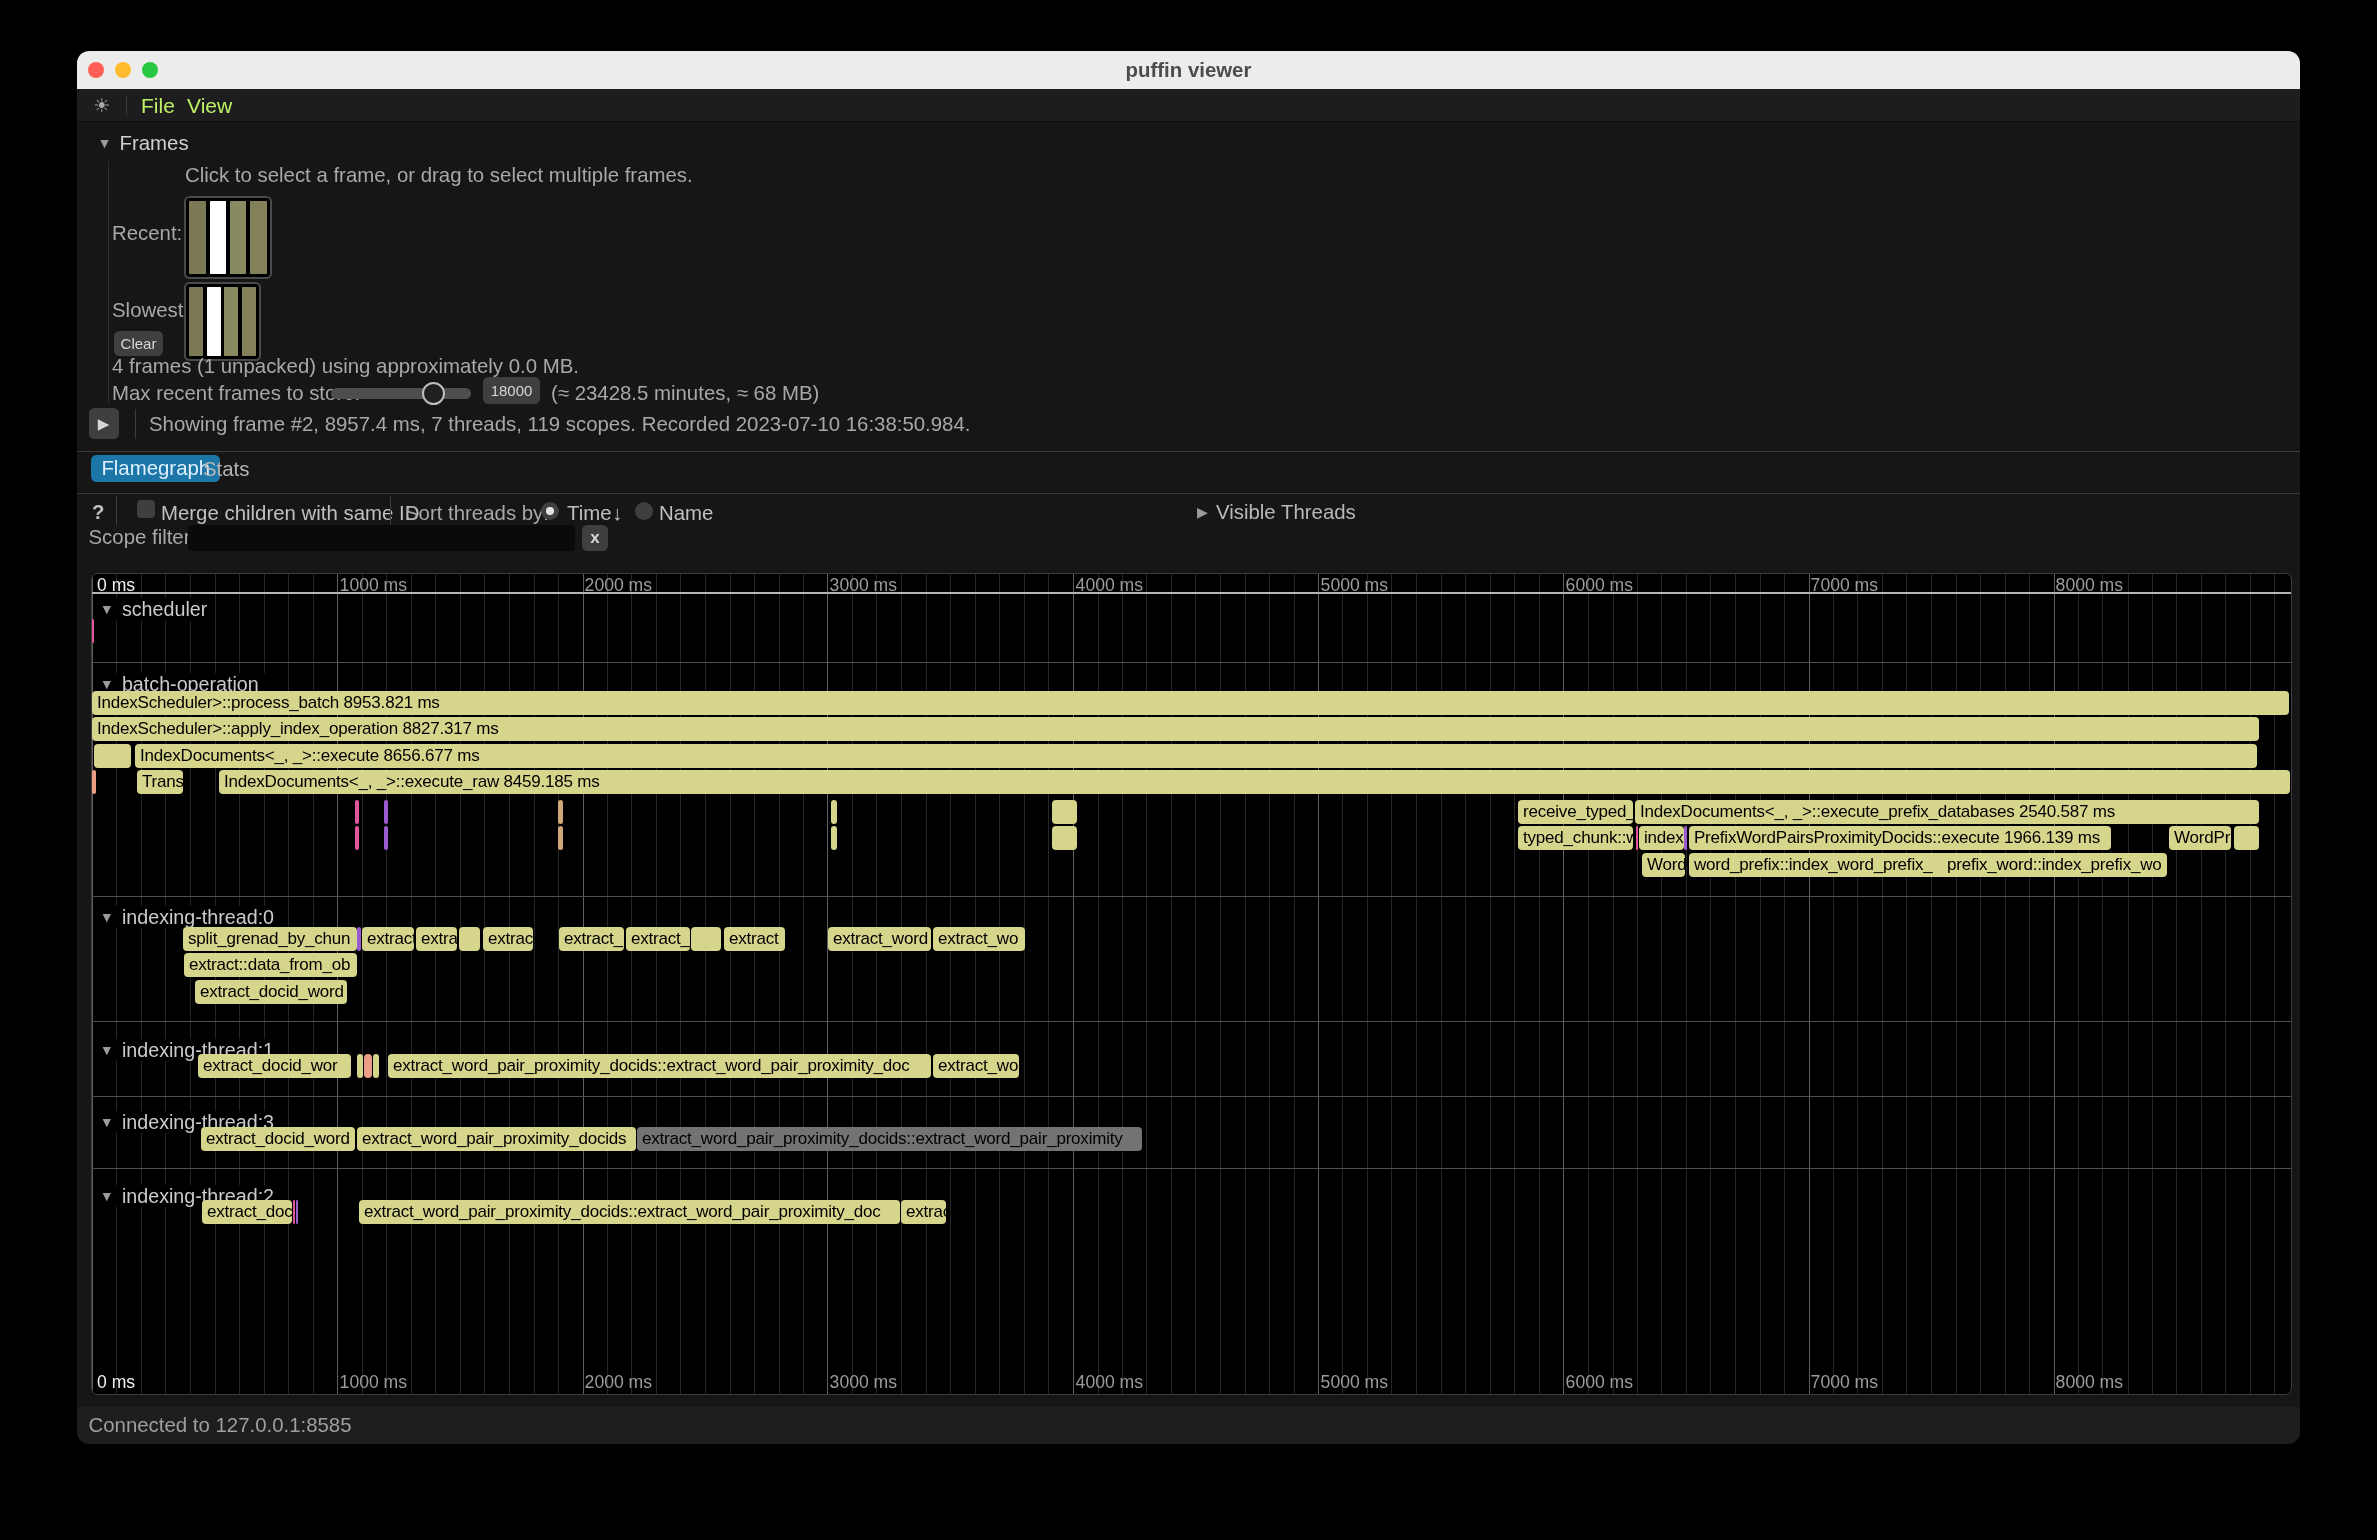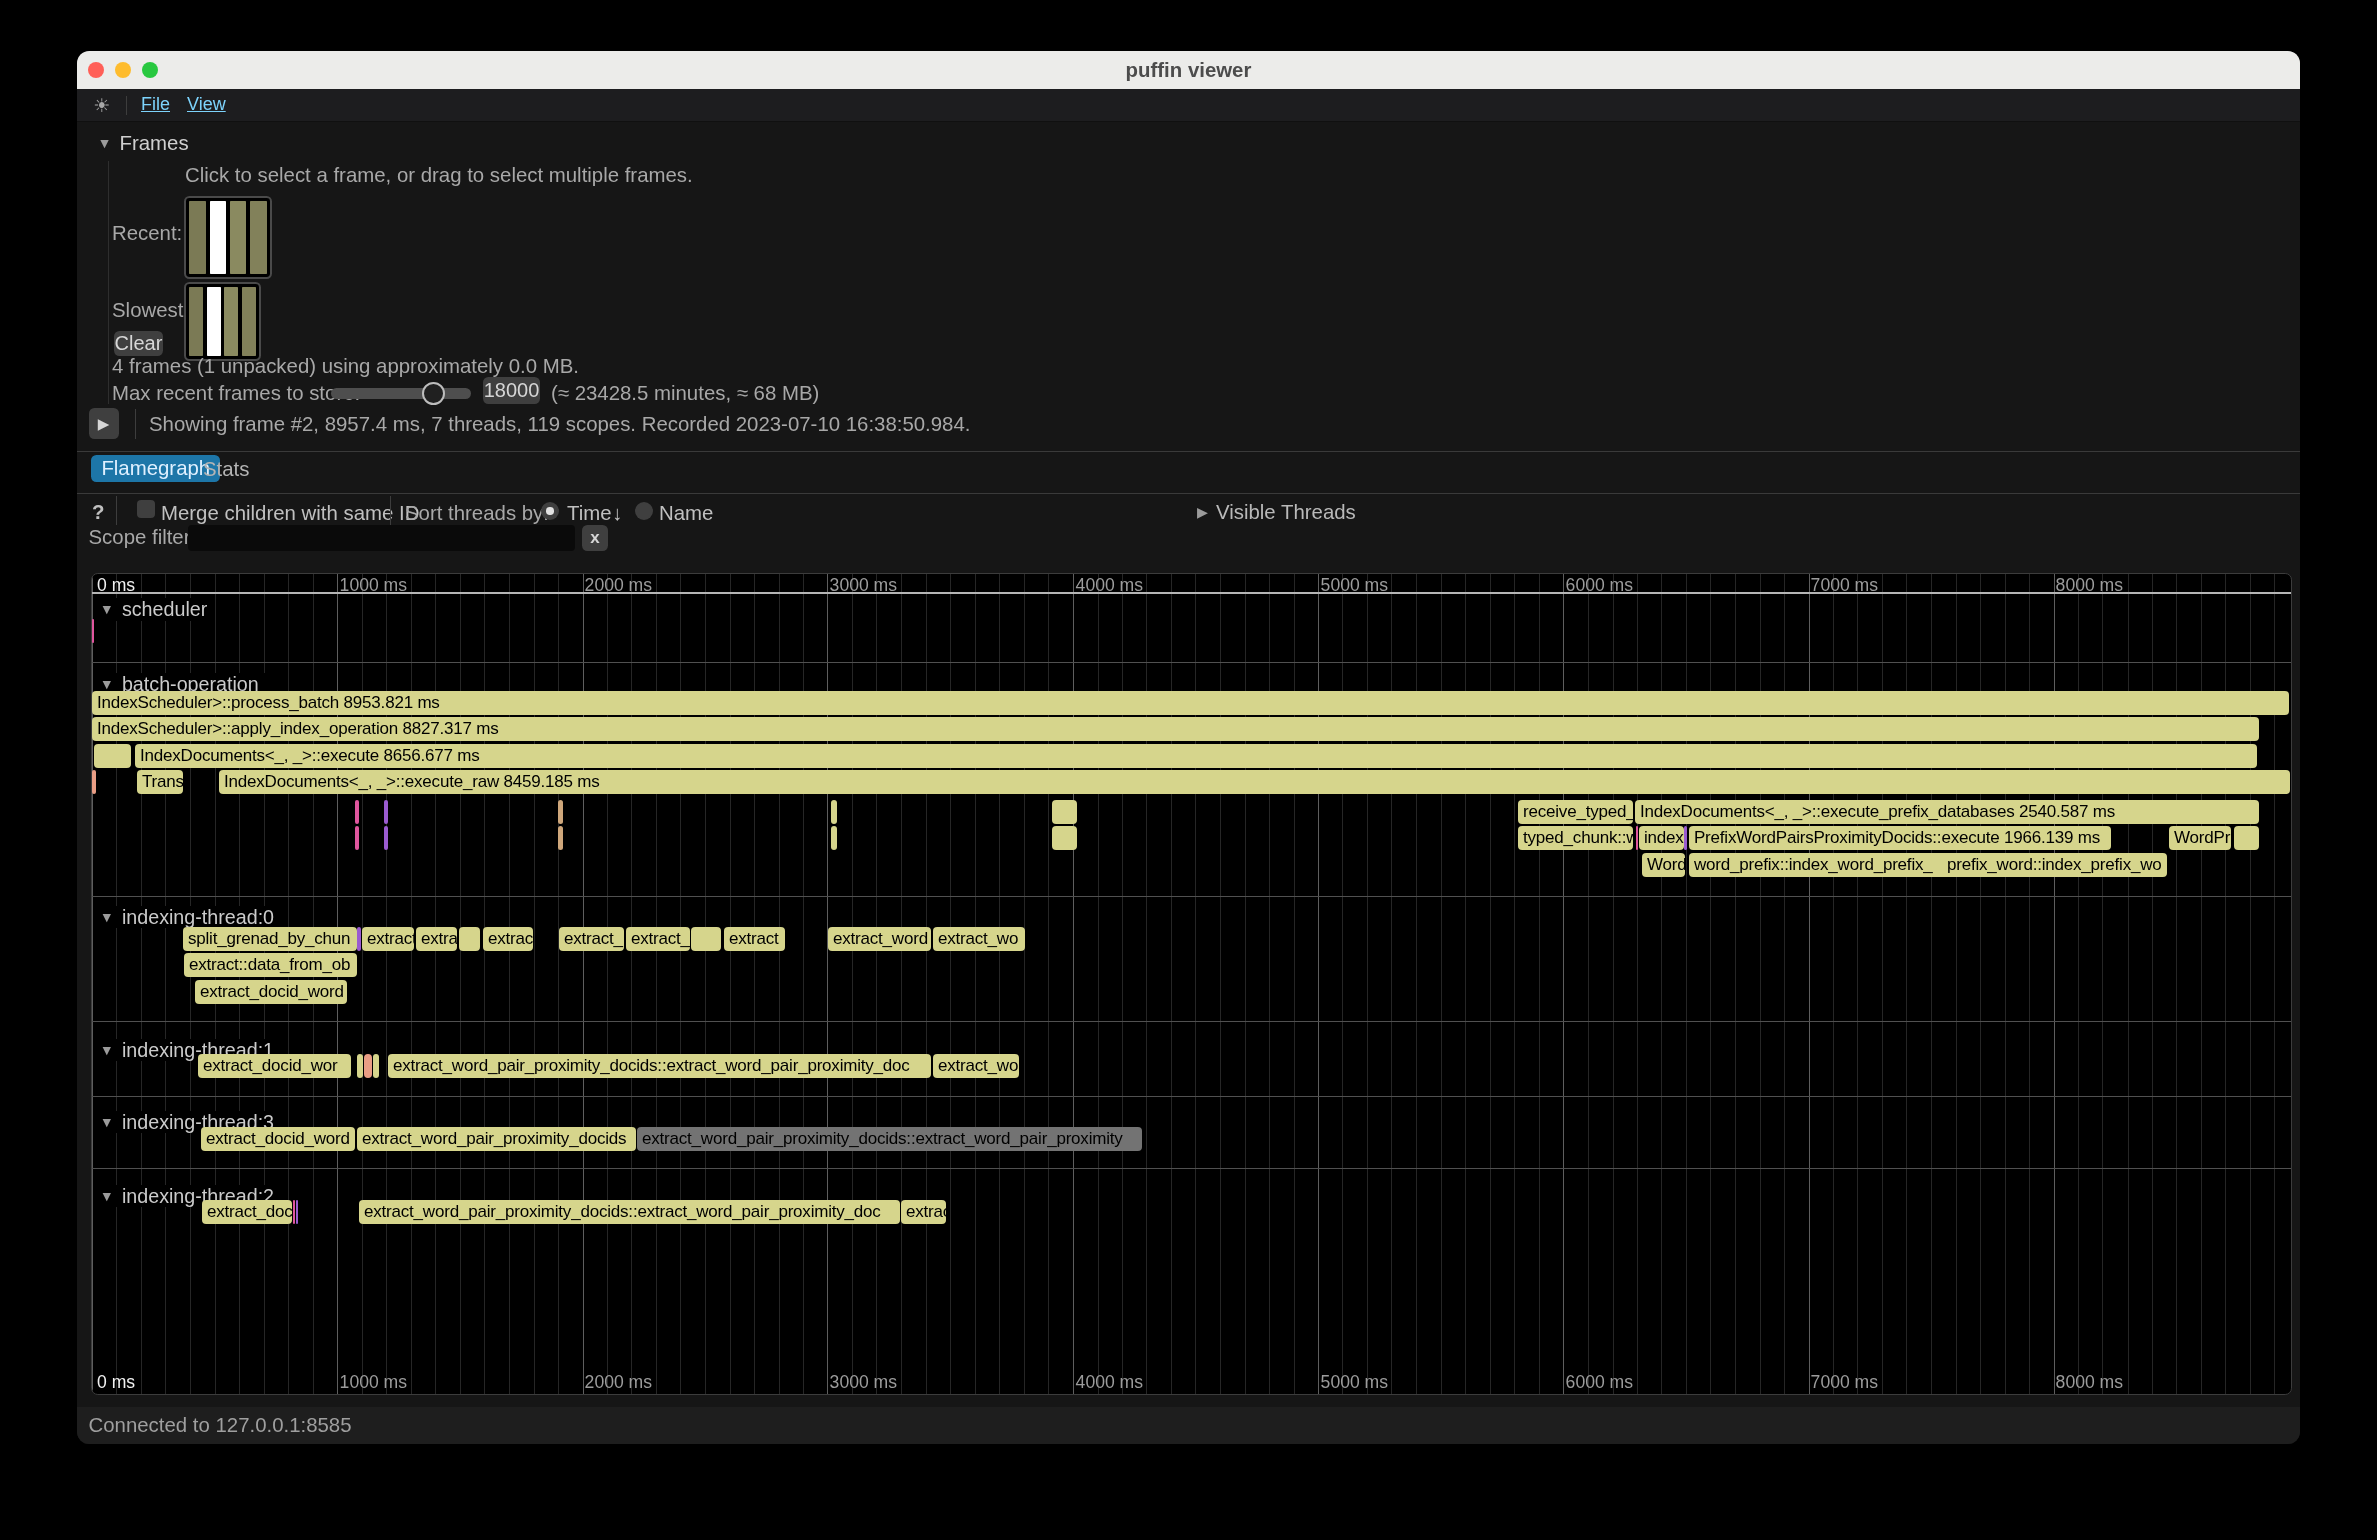--- a/index.html
+++ b/index.html
@@ -8,31 +8,31 @@
             background:#161616; border-radius:12.2px; overflow:hidden; }
   
   #titlebar { position:absolute; left:0; top:0; right:0; height:38px; background:#ececea; }
   .light { position:absolute; top:11px; width:16.3px; height:16.3px; border-radius:50%; }
   #titlebar .title { position:absolute; left:0; right:0; top:0; height:38px; line-height:39px;
                      text-align:center; font-size:20.4px; font-weight:bold; color:#4c4c4c; }
   
   #menubar { position:absolute; left:0; top:38px; right:0; height:33px; background:#1d1d1f; border-bottom:1.4px solid #101010; }
   #menubar .theme { position:absolute; left:16.3px; top:5.4px; font-size:19px; color:#a8a8a8; }
   .vsep { position:absolute; width:1.4px; background:#3d3d3d; }
-  .menu-item { position:absolute; top:4.7px; font-size:18px; color:#7dd3fc;text-decoration:underline; }
+  .menu-item { position:absolute; top:4.7px; font-size:21px; color:#bef264; }
   .txt  { position:absolute; font-size:20.4px; color:#a8a8a8; white-space:nowrap; }
   .txt2 { position:absolute; font-size:20.4px; color:#c0c0c0; white-space:nowrap; }
   .hdr  { position:absolute; font-size:20.4px; color:#cfcfcf; white-space:nowrap; }
   .tri-small { color:#9b9b9b; font-size:14.2px; margin-right:8.1px; vertical-align:2px; }
   .indent-line { position:absolute; width:1.4px; background:#2e2e2e; }
   .thumb { position:absolute; background:#000; border:2px solid #4a4a4a; border-radius:5.4px;
            display:flex; gap:3.4px; padding:3.4px; }
   .thumb div { flex:1 1 auto; border-radius:0.7px; }
   .btn { position:absolute; background:#3f3f3f; border-radius:5.4px; color:#d6d6d6;
-         font-size:20px; text-align:center; }
+         font-size:15px; text-align:center; }
   .slider-track { position:absolute; background:#4e4e4e; border-radius:6.1px; }
   .slider-knob  { position:absolute; width:23px; height:23px; border-radius:50%;
                   background:#202020; border:2px solid #bdbdbd; }
   .hsep { position:absolute; left:0; right:0; height:1.4px; background:#3a3a3a; }
   .tab-selected { position:absolute; background:#1d76a8; border-radius:5.4px; color:#dff0ff;
                   font-size:20.4px; padding:2px 10.2px; height:26.5px; }
   .tab { position:absolute; font-size:20.4px; color:#b4b4b4; }
   .checkbox { position:absolute; width:17.6px; height:17.6px; background:#3f3f3f; border-radius:4.1px; }
   .radio { position:absolute; width:18.3px; height:18.3px; background:#3f3f3f; border-radius:50%; }
   .radio.on::after { content:""; position:absolute; left:5.4px; top:5.4px; width:7.5px; height:7.5px;

